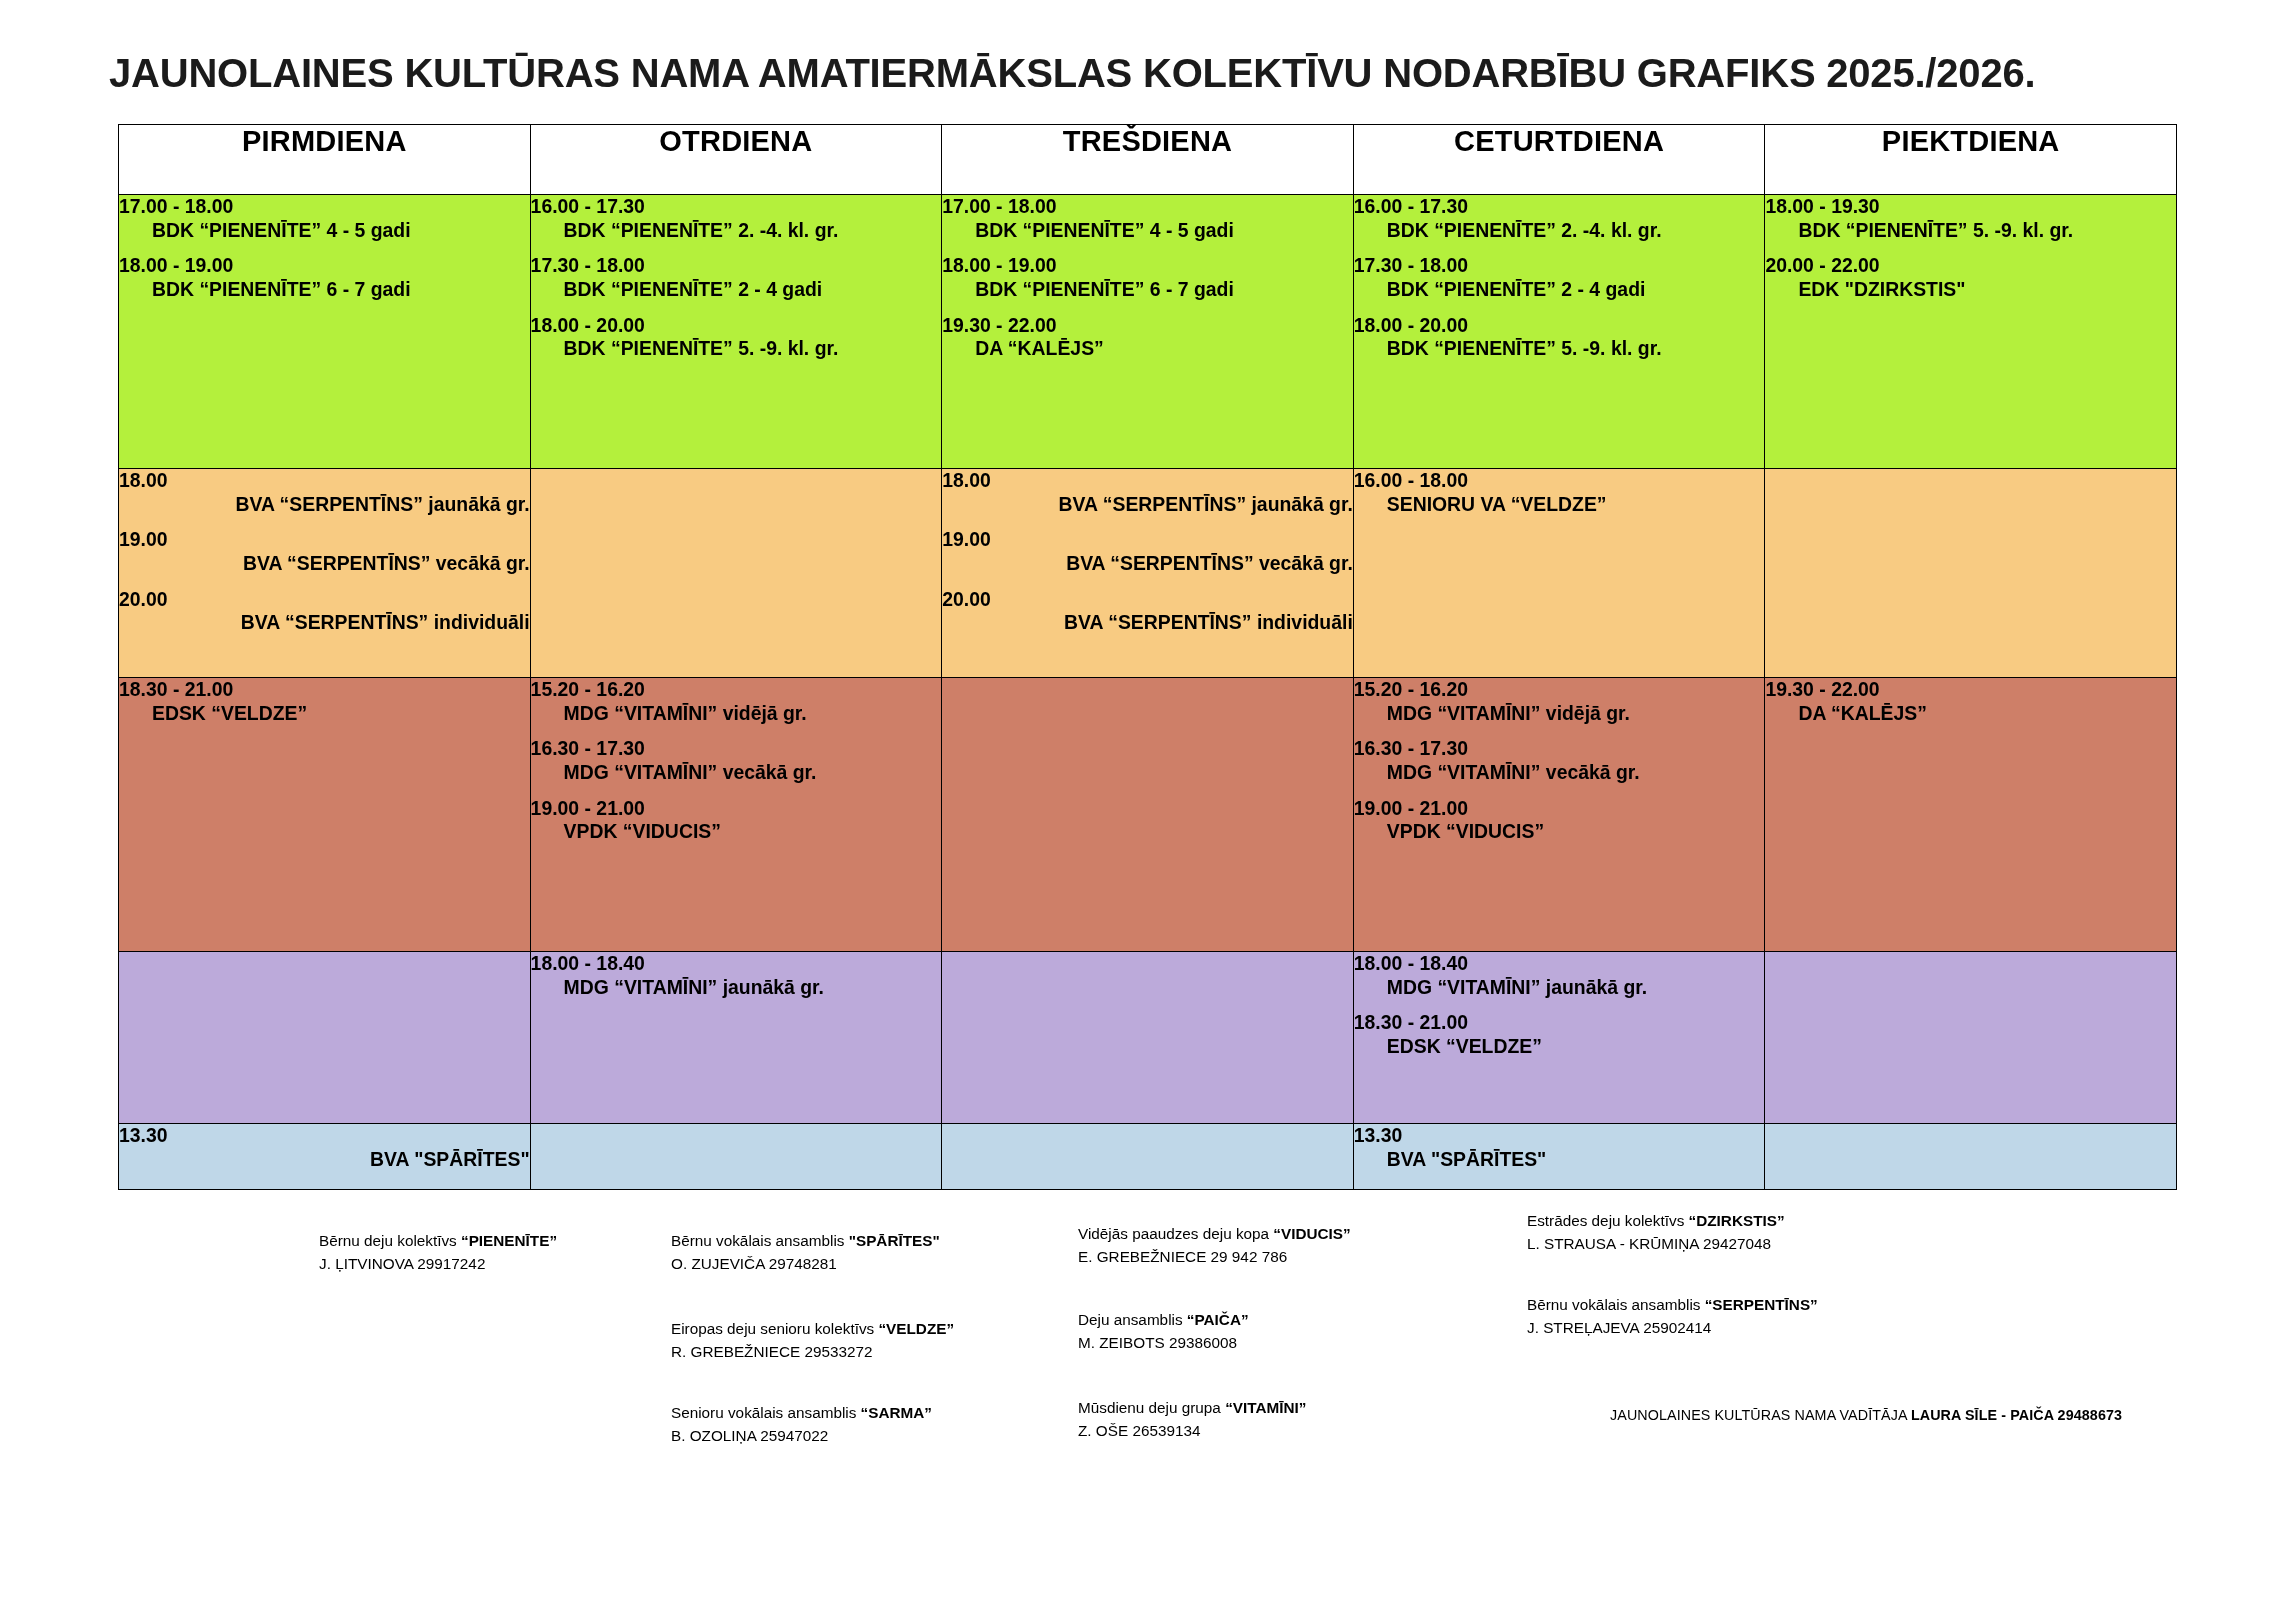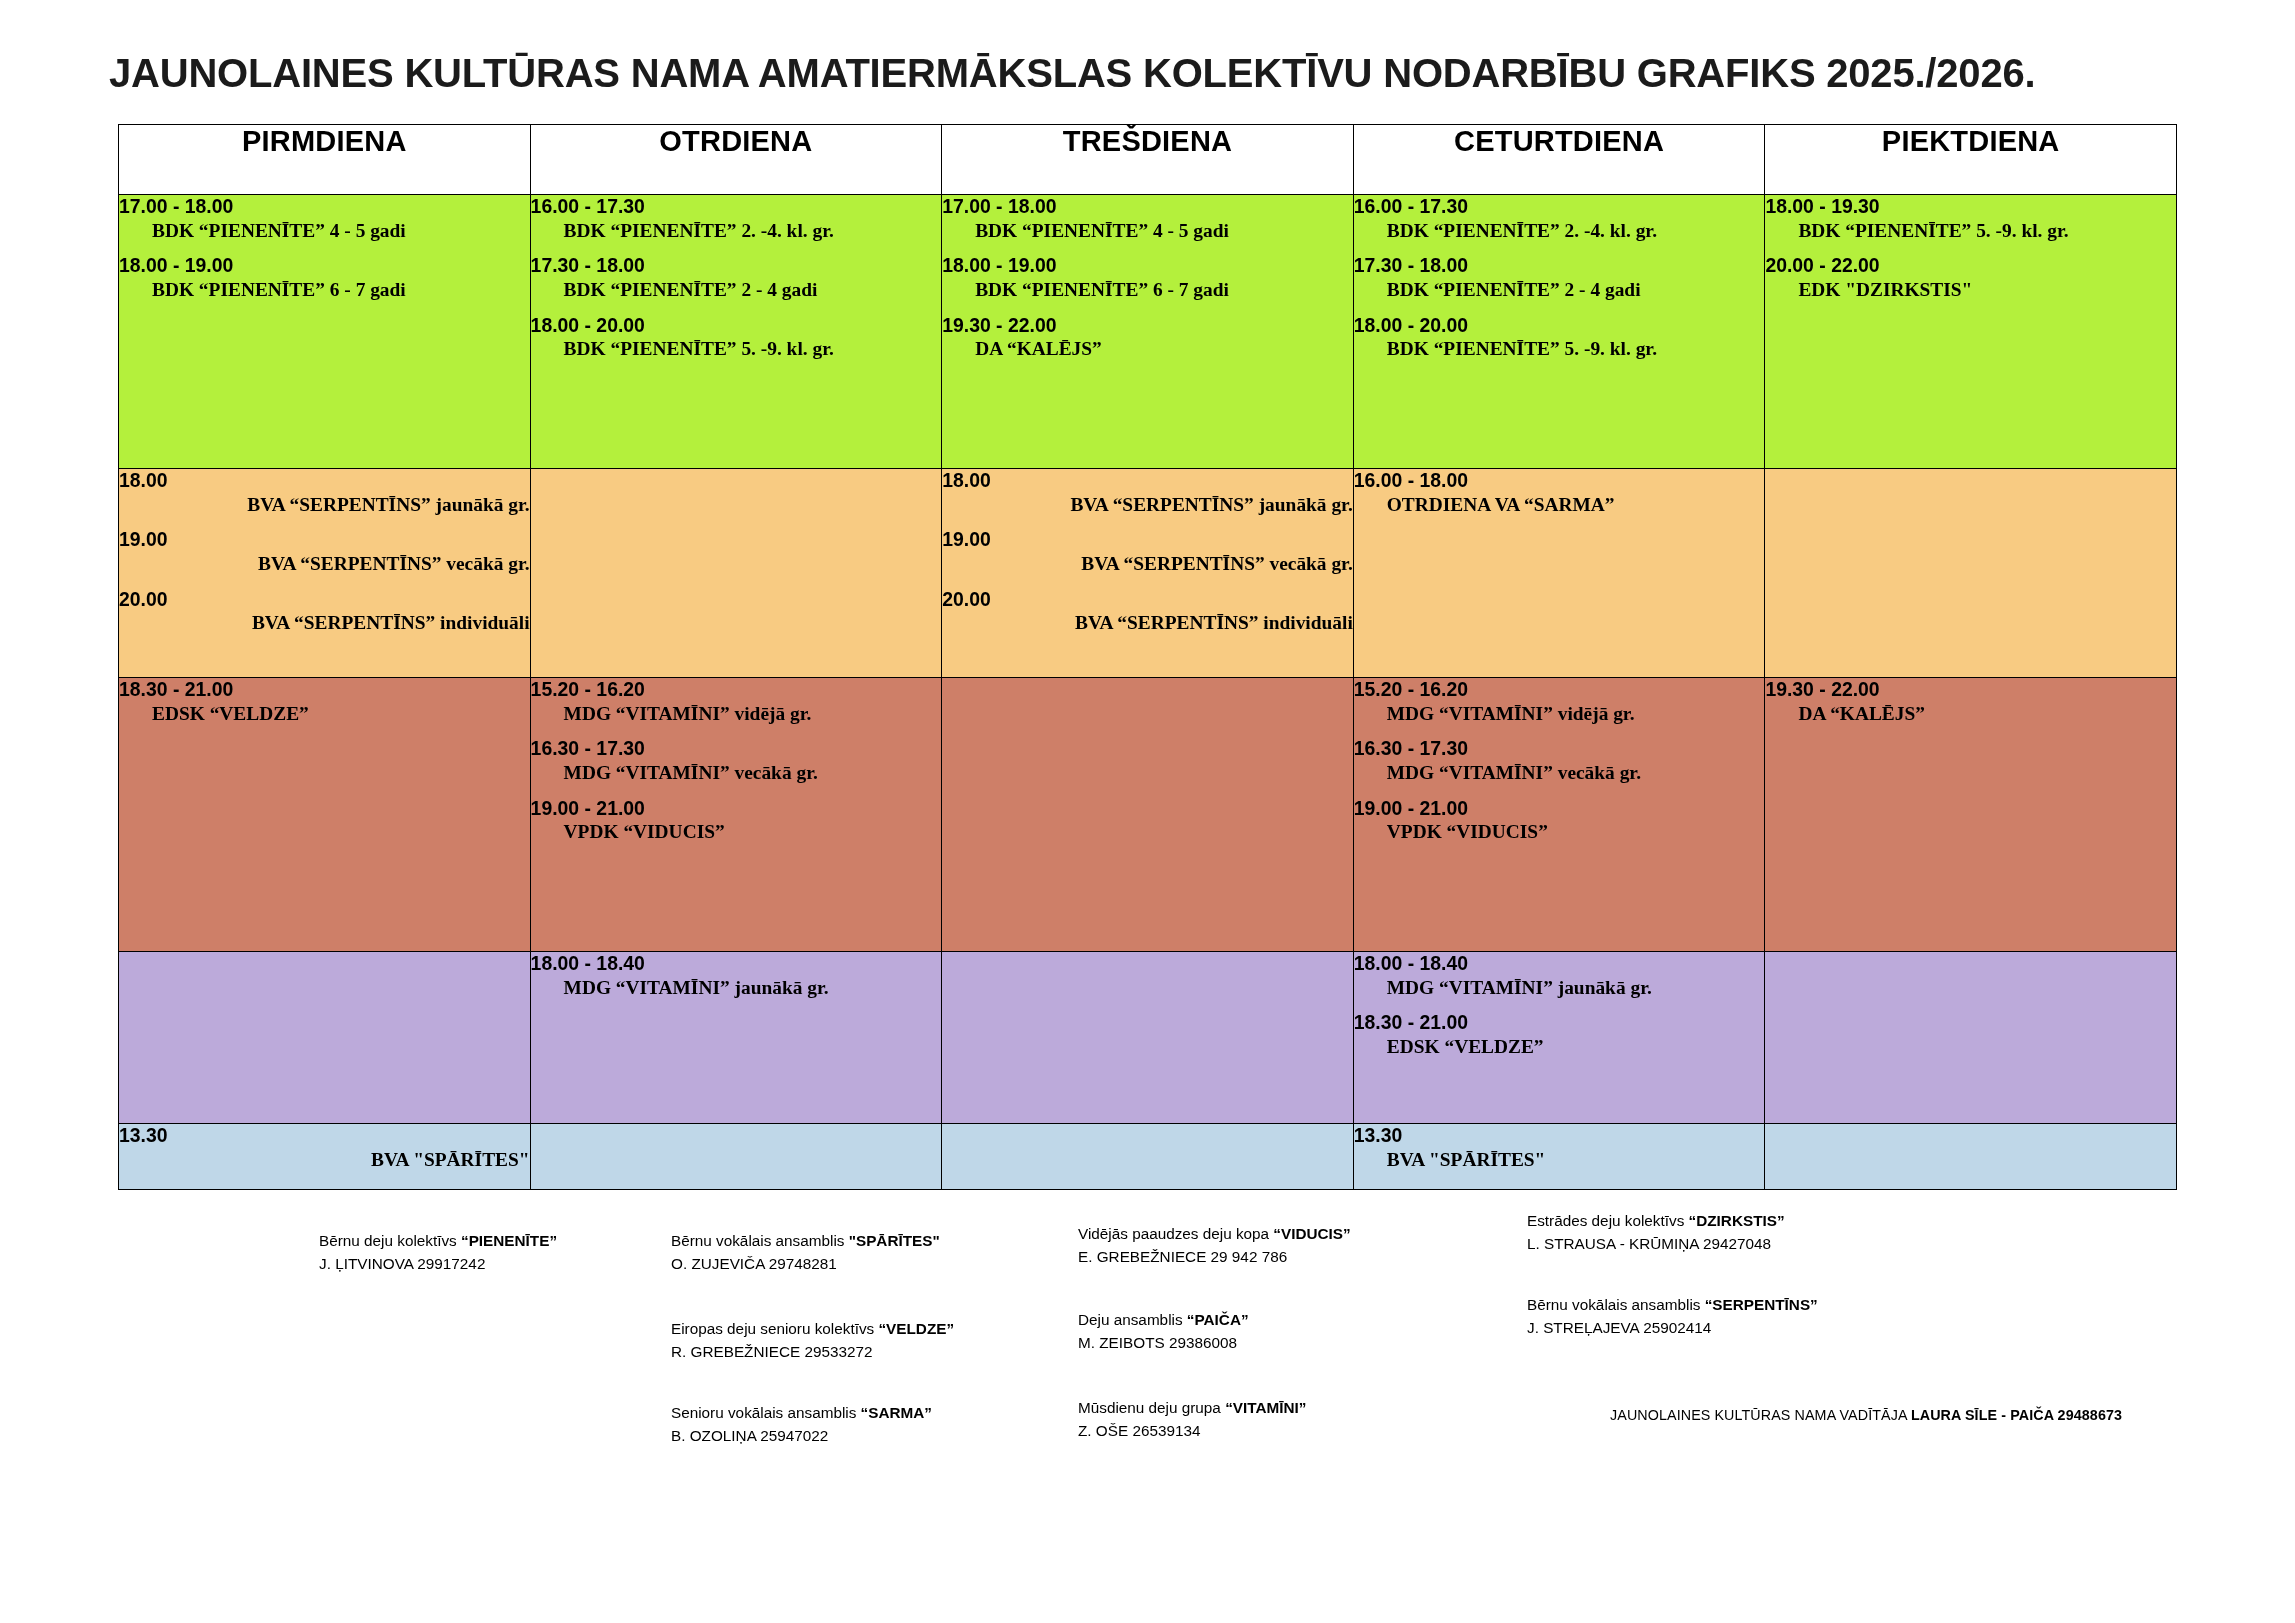--- a/index.html
+++ b/index.html
@@ -60,21 +60,20 @@
   .time {
     font-size: 19.4px;
     font-weight: bold;
     line-height: 1.22;
   }
   .who {
     font-size: 19.4px;
     font-weight: bold;
     line-height: 1.22;
     padding-left: 33px;
-    font-family: Liberation Serif, serif;
   }
   .who.noindent { padding-left: 0; text-align: right; }
 
   
   .c-green { background: #b4f03c; }
   .c-orange { background: #f8cb82; }
   .c-red { background: #ce7f68; }
   .c-purple { background: #bcaada; }
   .c-blue { background: #bfd7e8; }
 
@@ -238,21 +237,21 @@
               <div class="who noindent"> BVA “SERPENTĪNS” vecākā gr.</div>
             </div>
             <div class="entry">
               <div class="time">20.00</div>
               <div class="who noindent"> BVA “SERPENTĪNS” individuāli</div>
             </div>
           </td>
           <td class="cell c-orange vmid">
             <div class="entry">
               <div class="time">16.00 - 18.00</div>
-              <div class="who">OTRDIENA VA “SARMA”</div>
+              <div class="who">SENIORU VA “VELDZE”</div>
             </div>
           </td>
           <td class="cell c-orange"></td>
         </tr>
         <tr class="r-red">
           <td class="cell c-red vmid">
             <div class="entry">
               <div class="time">18.30 - 21.00</div>
               <div class="who">EDSK “VELDZE”</div>
             </div>

